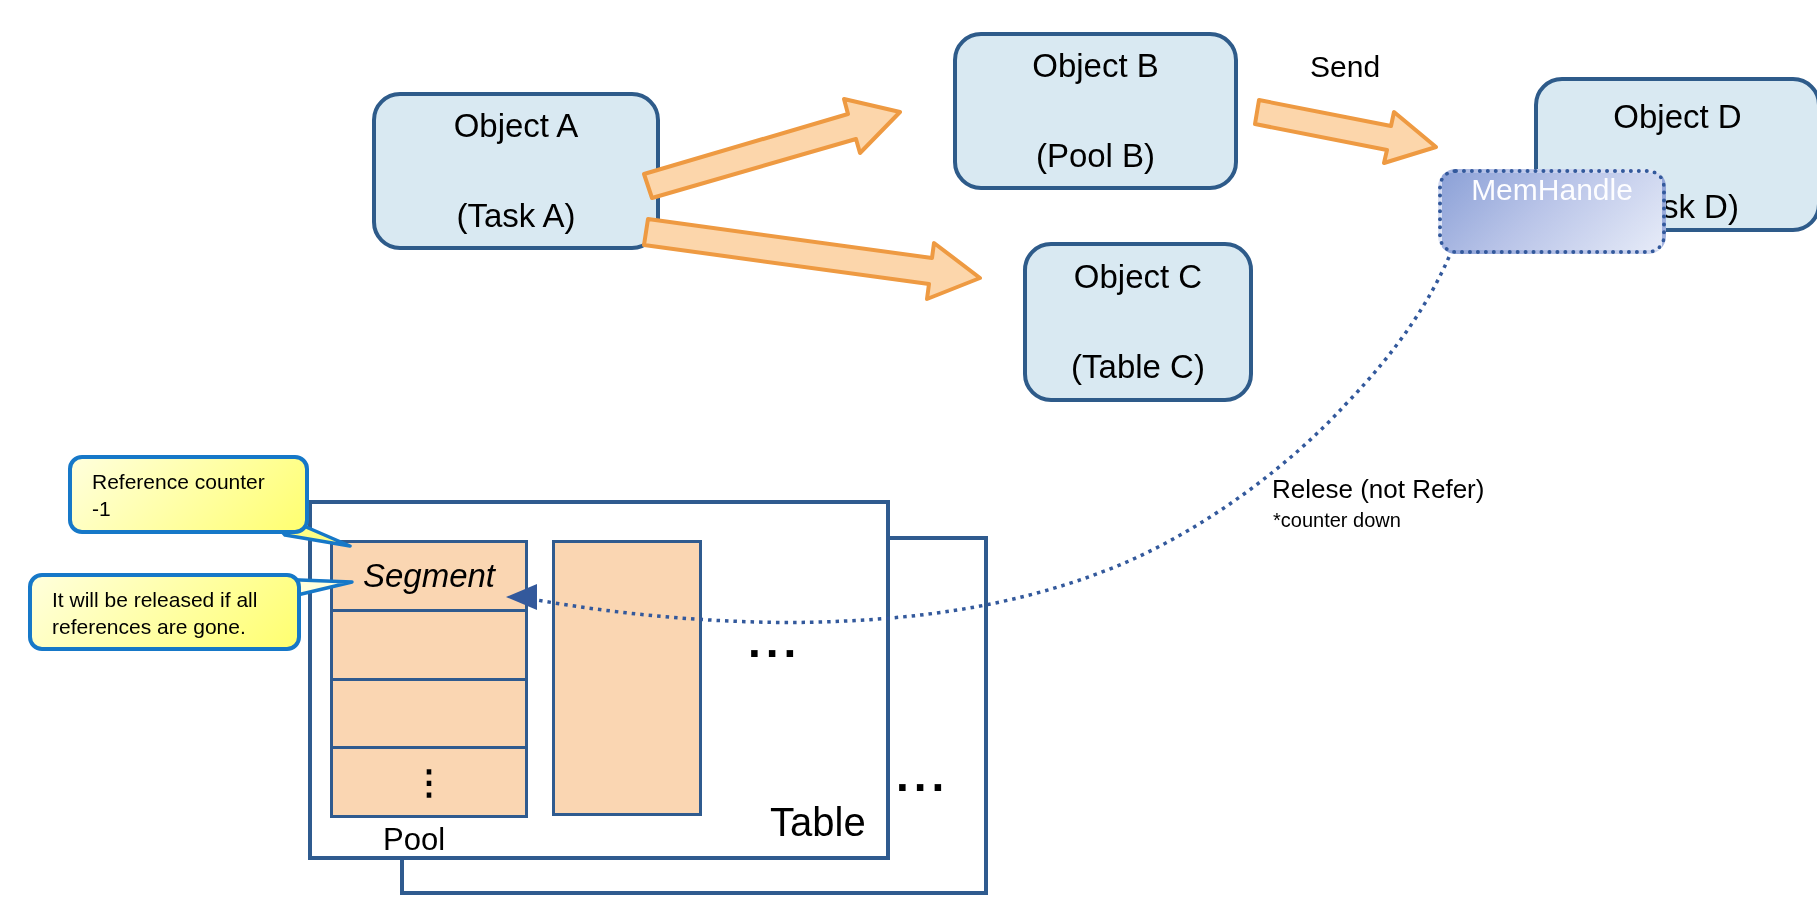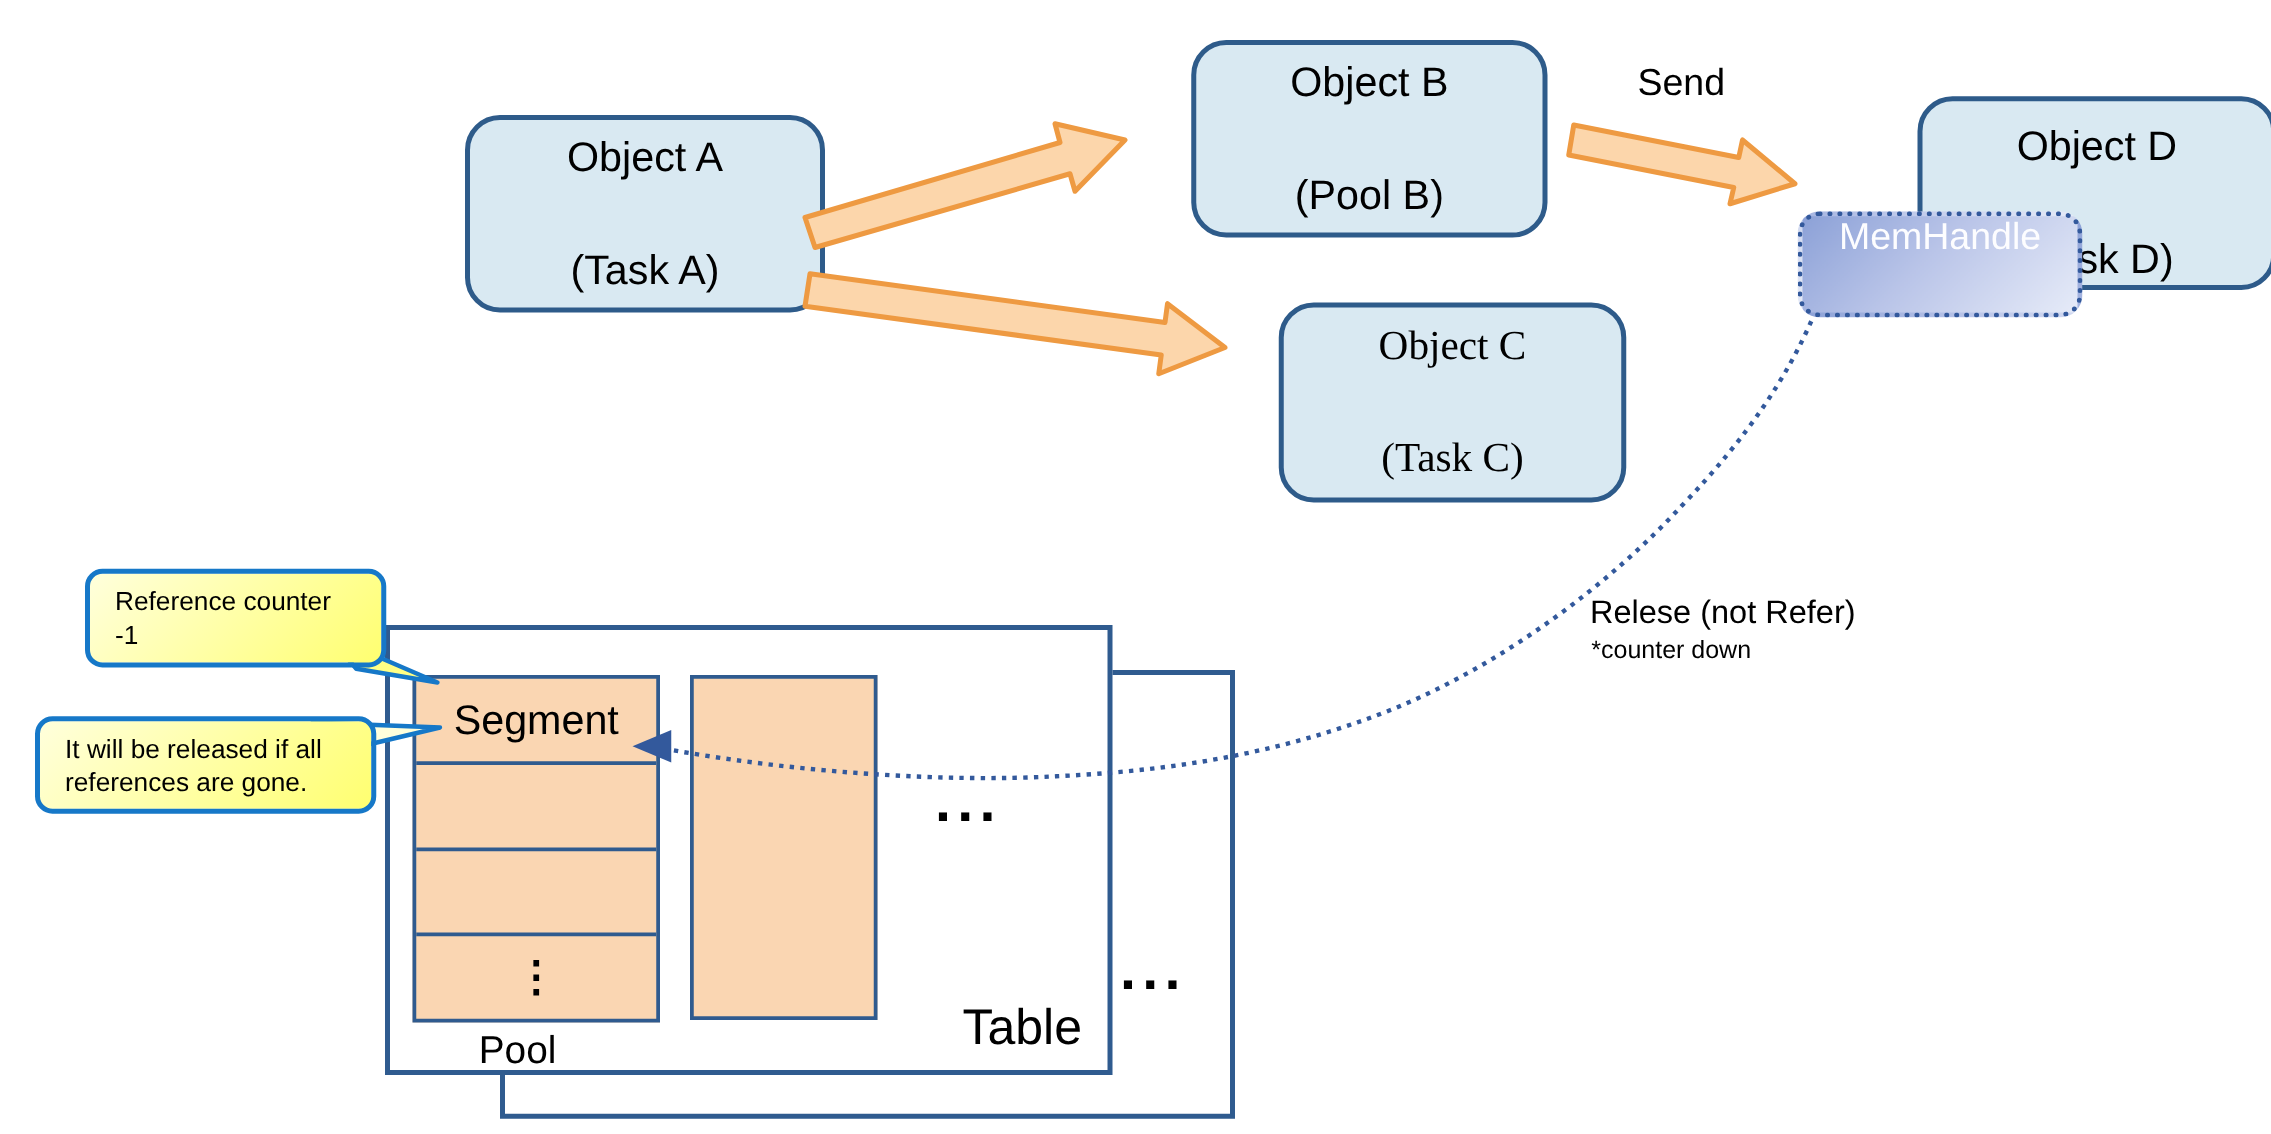--- a/index.html
+++ b/index.html
@@ -8,40 +8,40 @@
     font-family:"Liberation Sans",sans-serif;color:#000;overflow:hidden;
   }
   
   .obj-box{
     position:absolute;background:#d9e9f2;border:4px solid #2e5b8a;border-radius:28px;
     display:flex;flex-direction:column;align-items:center;justify-content:center;
     font-size:33px;line-height:1.28;text-align:center;box-sizing:border-box;gap:48px;
   }
   #obj-a{left:362px;top:92px;width:288px;height:158px;margin-left:10px;}
   #obj-b{left:953px;top:32px;width:285px;height:158px;}
-  #obj-c{left:1023px;top:242px;width:278px;height:160px;font-family:Liberation Serif, serif;}
+  #obj-c{left:1023px;top:242px;width:230px;height:160px;}
   #obj-d{left:1534px;top:77px;width:287px;height:155px;justify-content:flex-end;}
   
   .mem-handle{
     position:absolute;left:1438px;top:169px;width:228px;height:85px;
     border:4px dotted #33599c;border-radius:18px;box-sizing:border-box;
     background:linear-gradient(135deg,#8ca1d7 0%,#b9c4e8 45%,#e6ebf8 100%);
     display:flex;align-items:flex-start;justify-content:center;
     color:#fdfdff;font-size:30px;line-height:1.15;text-align:center;
   }
   
   .struct-rect{position:absolute;border:4px solid #2f5b8f;background:#ffffff;box-sizing:border-box;}
   #back-rect{left:400px;top:536px;width:588px;height:359px;}
   #front-rect{left:308px;top:500px;width:582px;height:360px;}
   .seg-col{position:absolute;background:#fad6b2;border:3px solid #2f5b8f;box-sizing:border-box;}
   #col1{left:330px;top:540px;width:198px;height:278px;display:flex;flex-direction:column;}
   #col1 .seg-row{flex:1;border-top:3px solid #2f5b8f;display:flex;align-items:center;justify-content:center;}
   #col1 .seg-row:first-child{border-top:none;}
   #col2{left:552px;top:540px;width:150px;height:276px;}
-  .seg-label{font-size:33px;}
+  .seg-label{font-size:33px;font-style:italic;}
   .vdots{font-size:34px;font-weight:bold;line-height:1;}
   .hdots{position:absolute;font-size:46px;font-weight:bold;letter-spacing:5px;line-height:1;}
   #dots-table{left:748px;top:618px;}
   #dots-outer{left:896px;top:752px;}
   #label-pool{position:absolute;left:383px;top:822px;font-size:31px;}
   #label-table{position:absolute;left:770px;top:800px;font-size:40px;}
   
   #label-send{position:absolute;left:1310px;top:50px;font-size:30px;}
   #label-release1{position:absolute;left:1272px;top:474px;font-size:26px;}
   #label-release2{position:absolute;left:1273px;top:509px;font-size:20px;}
@@ -100,21 +100,21 @@
   <div id="obj-a" class="obj-box">
     <div>Object A</div>
     <div>(Task A)</div>
   </div>
   <div id="obj-b" class="obj-box">
     <div>Object B</div>
     <div>(Pool B)</div>
   </div>
   <div id="obj-c" class="obj-box">
     <div>Object C</div>
-    <div>(Task C)</div>
+    <div>(Table C)</div>
   </div>
   <div id="obj-d" class="obj-box">
     <div>Object D</div>
     <div>(Task D)</div>
   </div>
 
   <div id="label-send">Send</div>
   <div id="label-release1">Relese (not Refer)</div>
   <div id="label-release2">*counter down</div>
 

